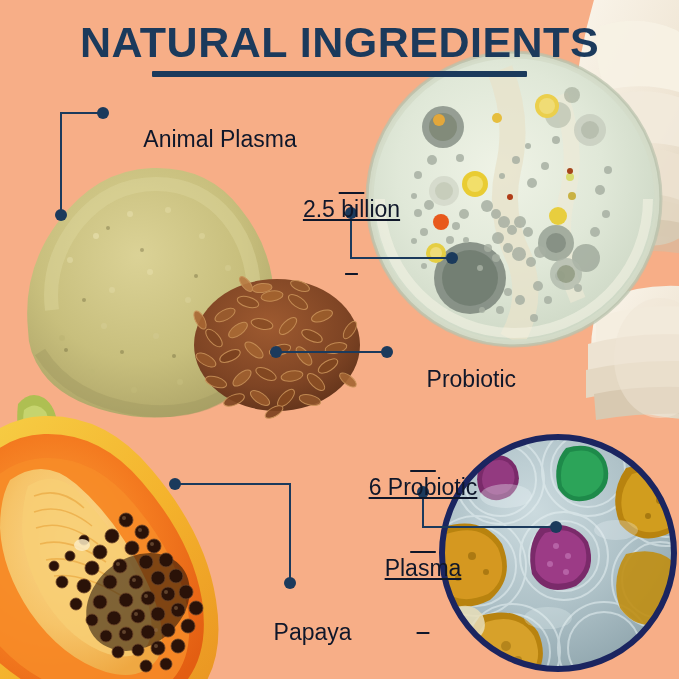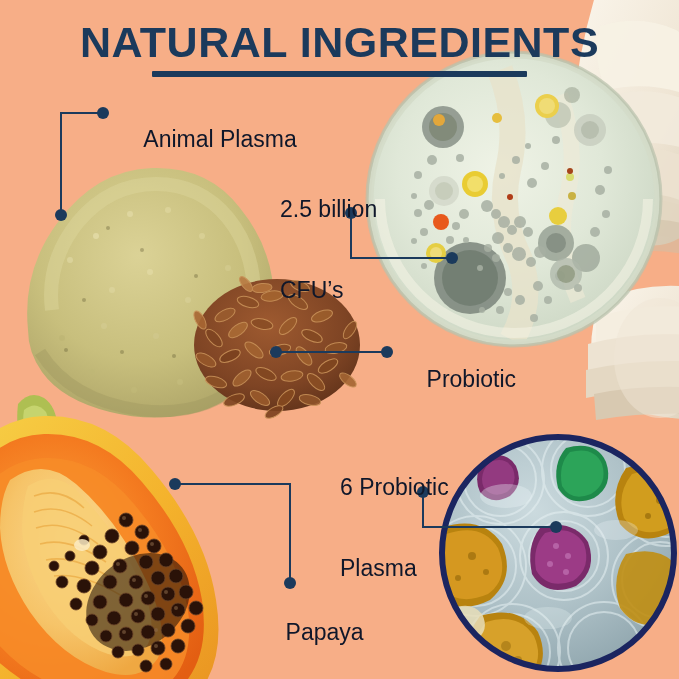--- a/index.html
+++ b/index.html
@@ -26,21 +26,21 @@
     background:#1B3A5C;border-radius:1px;
   }
   .lbl{
     position:absolute;
     color:#0f172a;
     font-family:"Liberation Sans", sans-serif;
     font-size:23px;
     line-height:27px;
     white-space:pre;
   }
-  .lbl.ctr{text-align:left;}
+  .lbl.ctr{text-align:center;text-decoration:underline;}
 </style>
 </head>
 <body>
 
 <div id="stage">
 
   <svg class="layer" viewBox="0 0 679 679" width="679" height="679" xmlns="http://www.w3.org/2000/svg">
     <defs>
       <radialGradient id="agarGrad" cx="45%" cy="40%" r="65%">
         <stop offset="0%" stop-color="#EFF3E6"></stop>
@@ -481,29 +481,28 @@
 
   <div class="title">NATURAL INGREDIENTS</div>
   <div class="title-rule"></div>
 
   <div class="lbl" style="left:119px;top:99px;">
     <span>Animal Plasma</span>
   </div>
 
   <div class="lbl ctr" style="left:280px;top:142px;width:143px;">
     <div>2.5 billion</div>
-    <div>CFU’s</div>
   </div>
 
   <div class="lbl" style="left:401px;top:339px;">
     <span>Probiotic</span>
   </div>
 
   <div class="lbl ctr" style="left:340px;top:420px;width:166px;">
     <div>6 Probiotic</div>
     <div>Plasma</div>
   </div>
 
-  <div class="lbl" style="left:260px;top:592px;text-align:right;">
+  <div class="lbl" style="left:248px;top:592px;text-align:right;">
     <span>Papaya</span>
   </div>
 
 </div>
 
 </body></html>

